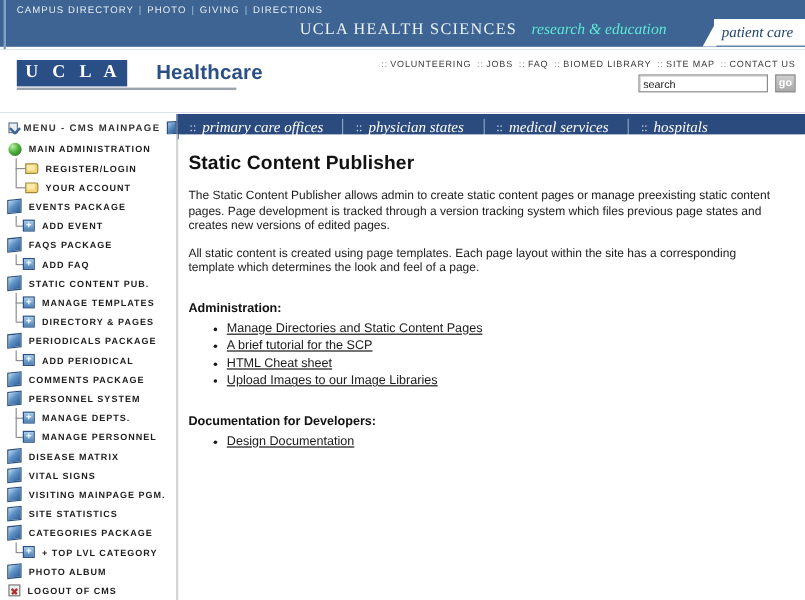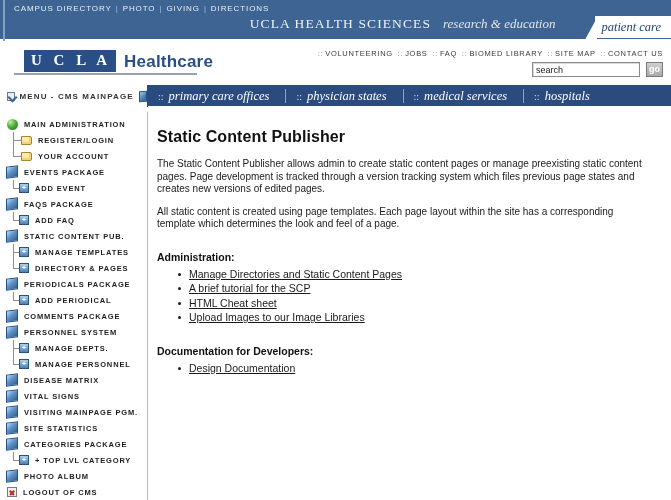--- a/index.html
+++ b/index.html
@@ -37,52 +37,52 @@
     position:absolute; right:0; bottom:1px; height:22px;
     display:flex; align-items:flex-start;
   }
   .hs-title {
     font-family:"Liberation Serif", serif;
     font-size:13.5px; letter-spacing:1.1px;
     color:#eef3f8; padding-bottom:3px; white-space:nowrap;
   }
   .hs-research {
     font-family:"Liberation Serif", serif;
-    font-style:italic; font-size:13px; color:#e5e5e5;
+    font-style:italic; font-size:13px; color:#5eead4;
     padding: 0 10px 3px 12px; white-space:nowrap;
   }
   .hs-tab {
     position:relative; background:#ffffff; color:#22456f;
     font-family:"Liberation Serif", serif; font-style:italic;
     font-size:12.5px; padding:3px 10px 3px 6px; white-space:nowrap;
     border-top:1px solid #fff;
     margin-left:30px;
   }
   .hs-tab-slash {
     position:absolute; left:-10px; top:0; width:12px; height:22px;
     background:#ffffff;
     clip-path: polygon(100% 0, 100% 100%, 0 100%);
   }
 
   
   .utilstrip { position:absolute; left:0; top:43px; width:671px; height:47px; background:#fff; }
 
   .ucla-logo {
-    position:absolute; left:24px; top:7px;
-    display:flex; align-items:flex-end;
+    position:absolute; left:14px; top:7px;
+    display:flex; align-items:center;
   }
   .ucla-box {
     background:#2a4f86; color:#ffffff;
     font-family:"Liberation Serif", serif; font-weight:bold;
     font-size:15px; letter-spacing:4px;
     padding:2px 5px 3px 7px;
   }
   .ucla-health {
     color:#2a4f86; font-family:"Liberation Sans", sans-serif;
-    font-size:17px; font-weight:bold; margin-left:8px; letter-spacing:0.2px;
+    font-size:17px; font-weight:bold; margin-left:24px; letter-spacing:0.2px;
   }
   .ucla-underline {
     position:absolute; left:14px; top:30px; width:183px; height:2px;
     background:#9aa3ad;
   }
 
   .utillinks {
     position:absolute; right:8px; top:6px;
     font-size:7.5px; letter-spacing:0.7px; color:#444;
     white-space:nowrap;
@@ -105,21 +105,21 @@
     margin-left:6px; width:17px; height:15px;
     background: linear-gradient(#cfcfcf,#a9a9a9);
     border:1px solid #7a7a7a;
     color:#ffffff; font-size:9px; font-weight:bold;
     line-height:13px; text-align:center; cursor:pointer;
     font-family:"Liberation Sans", sans-serif;
   }
 
   
   .navbar {
-    position:absolute; left:0; top:84px; width:671px; height:22px;
+    position:absolute; left:0; top:94px; width:671px; height:22px;
     background:#2b4a7d;
     border-top:1px solid #ffffff;
   }
   .navbar-left {
     position:absolute; left:0; top:0; width:148px; height:22px;
     background:#ffffff;
     display:flex; align-items:center;
     border-right:1px solid #2b4a7d;
   }
   .menu-icon {

